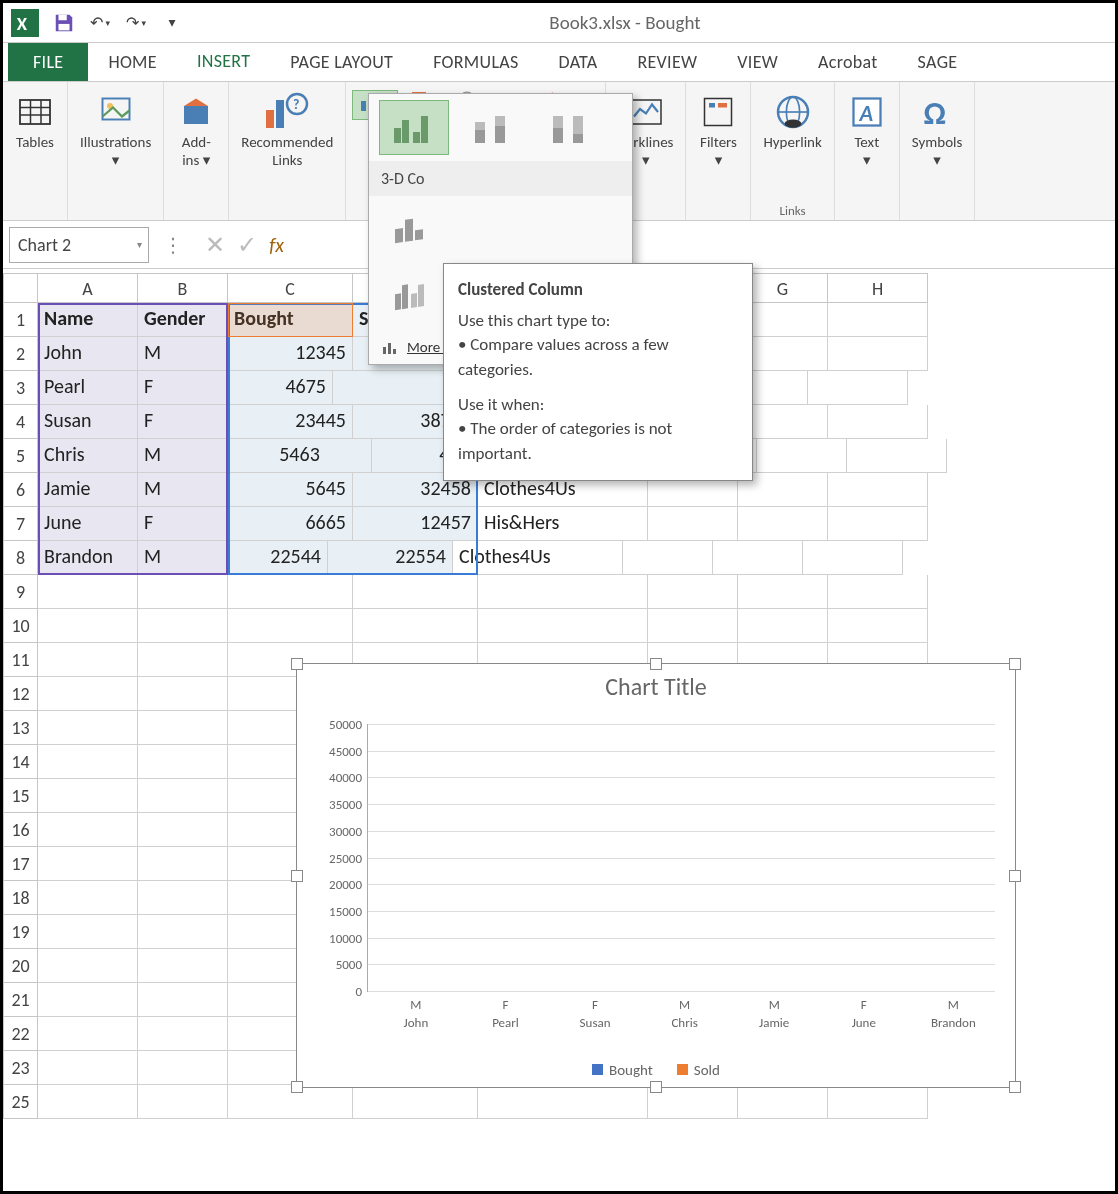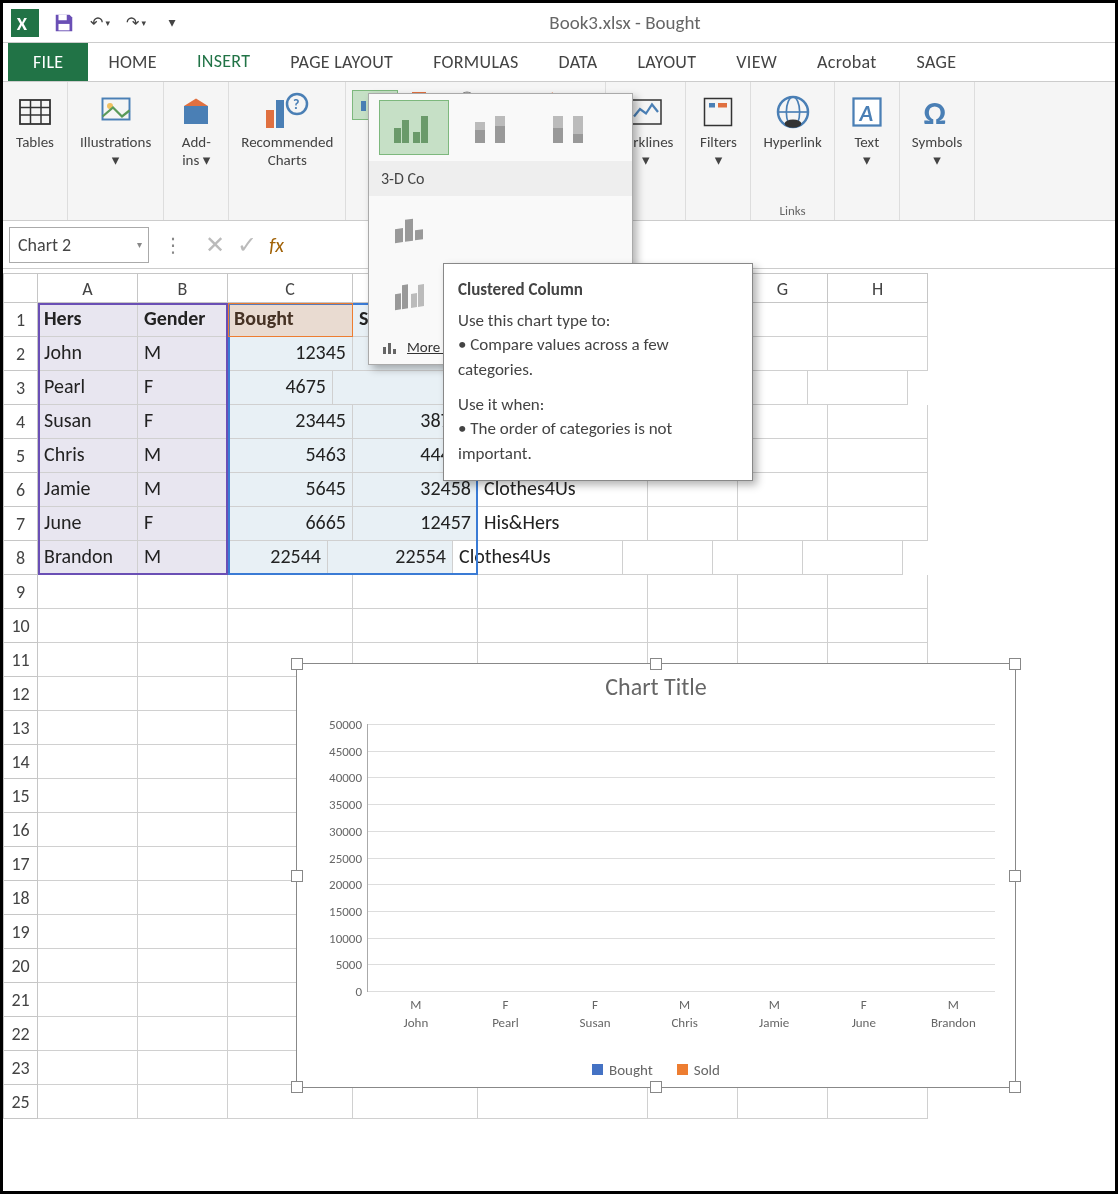--- a/index.html
+++ b/index.html
@@ -108,21 +108,21 @@
   <div style="width:40px;"></div>
 </div>
 
 <div class="ribbon-tabs">
   <div class="rtab file">FILE</div>
   <div class="rtab">HOME</div>
   <div class="rtab active">INSERT</div>
   <div class="rtab">PAGE LAYOUT</div>
   <div class="rtab">FORMULAS</div>
   <div class="rtab">DATA</div>
-  <div class="rtab">LAYOUT</div>
+  <div class="rtab">REVIEW</div>
   <div class="rtab">VIEW</div>
   <div class="rtab">Acrobat</div>
   <div class="rtab">SAGE</div>
 </div>
 
 <div class="ribbon-body">
   <div class="group">
     <div class="group-content">
       <div class="rbtn">
         <div class="rbtn-icon">
@@ -171,21 +171,21 @@
       <div class="rbtn">
         <div class="rbtn-icon" style="width:50px;">
             <svg width="50" height="40" viewBox="0 0 50 40">
               <rect x="4" y="18" width="8" height="18" fill="#e07040"></rect>
               <rect x="14" y="8" width="8" height="28" fill="#4a7fb5"></rect>
               <circle cx="35" cy="12" r="10" fill="none" stroke="#4a7fb5" stroke-width="2.5"></circle>
               <text x="31" y="17" font-size="14" fill="#4a7fb5" font-weight="bold">?</text>
             </svg>
           </div>
         <div class="rbtn-label" style="white-space:pre-line;">Recommended
-Charts</div>
+Links</div>
       </div>
     </div>
   </div>
   <div class="group" style="flex:0 0 260px; position:relative;">
     <div style="position:absolute; top:8px; left:6px; display:flex; gap:12px;">
        <div style="background:#c6e0c6; border:1px solid #7db87d; padding:2px 6px;">
          <svg width="24" height="20" viewBox="0 0 24 20">
             <rect x="2" y="8" width="5" height="10" fill="#4a7fb5"></rect>
             <rect x="9" y="3" width="5" height="15" fill="#4a7fb5"></rect>
             <rect x="16" y="11" width="5" height="7" fill="#4a7fb5"></rect>
@@ -300,21 +300,21 @@
         <div class="col-h" style="width: 125px;">D</div>
         <div class="col-h" style="width: 170px;">E</div>
         <div class="col-h" style="width: 90px;">F</div>
         <div class="col-h" style="width: 90px;">G</div>
         <div class="col-h" style="width: 100px;">H</div>
       </div>
   </div>
   <div class="rows" id="rows">
       <div class="row">
         <div class="row-h">1</div>
-        <div class="cell selA hdr-cell" style="width: 100px;">Hers</div>
+        <div class="cell selA hdr-cell" style="width: 100px;">Name</div>
         <div class="cell selA hdr-cell" style="width: 90px;">Gender</div>
         <div class="cell selB hdr-cell" style="width: 125px;">Bought</div>
         <div class="cell selB hdr-cell" style="width: 125px;">S</div>
         <div class="cell hdr-cell" style="width: 170px;"></div>
         <div class="cell hdr-cell" style="width: 90px;"></div>
         <div class="cell hdr-cell" style="width: 90px;"></div>
         <div class="cell hdr-cell" style="width: 100px;"></div>
       </div>
       <div class="row">
         <div class="row-h">2</div>
@@ -346,21 +346,21 @@
         <div class="cell selB" style="width: 125px; text-align: right;">38784</div>
         <div class="cell" style="width: 170px;">His&amp;Hers</div>
         <div class="cell" style="width: 90px;"></div>
         <div class="cell" style="width: 90px;"></div>
         <div class="cell" style="width: 100px;"></div>
       </div>
       <div class="row">
         <div class="row-h">5</div>
         <div class="cell selA" style="width: 100px;">Chris</div>
         <div class="cell selA" style="width: 90px;">M</div>
-        <div class="cell selB" style="width: 125px; text-align: right;">5463</div>
+        <div class="cell selB" style="width: 144px; text-align: center;">5463</div>
         <div class="cell selB" style="width: 125px; text-align: right;">44445</div>
         <div class="cell" style="width: 170px;">His&amp;Hers</div>
         <div class="cell" style="width: 90px;"></div>
         <div class="cell" style="width: 90px;"></div>
         <div class="cell" style="width: 100px;"></div>
       </div>
       <div class="row">
         <div class="row-h">6</div>
         <div class="cell selA" style="width: 100px;">Jamie</div>
         <div class="cell selA" style="width: 90px;">M</div>

